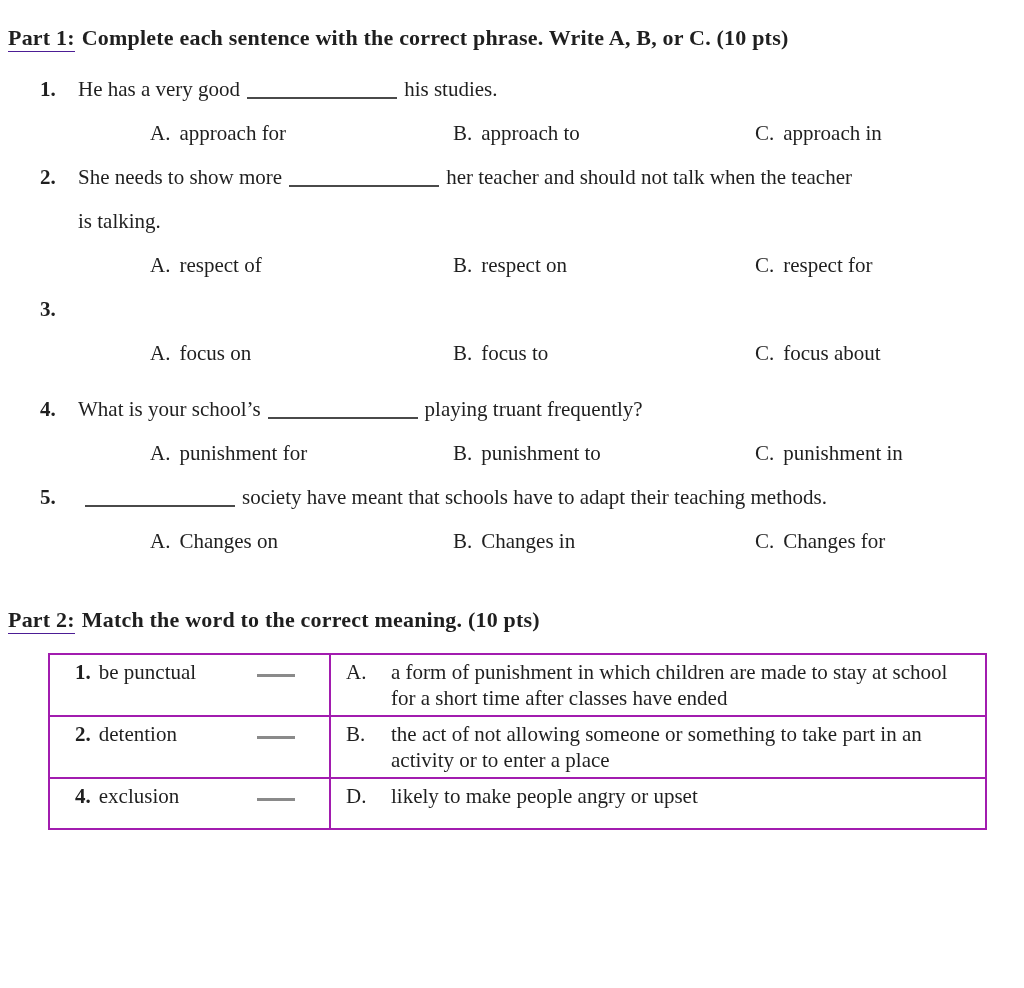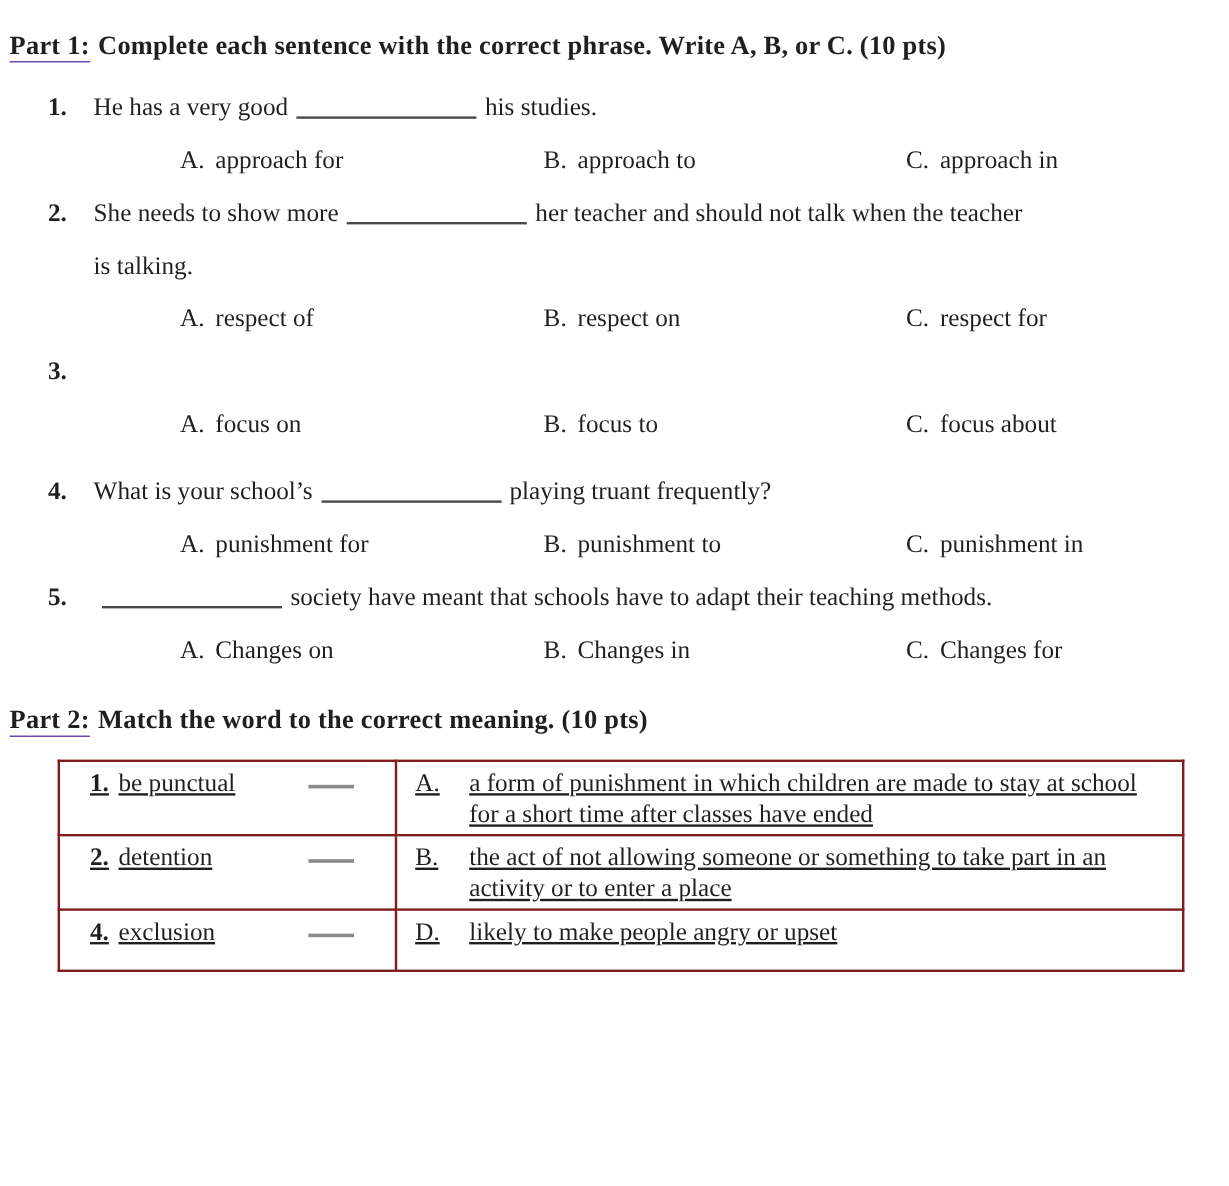--- a/index.html
+++ b/index.html
@@ -18,21 +18,21 @@
     margin:25px 0 0 8px;
     font-size:22px;
     font-weight:bold;
     letter-spacing:0.2px;
   }
   .part-heading .hlabel {
     border-bottom:1px solid #4c1d95;
     padding-bottom:1px;
     margin-right:7px;
   }
-  .part-heading--2 { margin-top:24px; }
+  .part-heading--2 { margin-top:44px; }
 
   
   .questions { margin-top:16px; font-size:21px; }
   .qline, .optline {
     height:44px;
     display:flex;
     align-items:center;
   }
   .qline { padding-left:40px; }
   .qnum { width:38px; font-weight:bold; flex:0 0 38px; }
@@ -58,25 +58,24 @@
 
   
   .match-table {
     margin:20px 0 0 48px;
     width:937px;
     border-collapse:collapse;
     font-size:21px;
     table-layout:fixed;
   }
   .match-table td {
-    border:2px solid #7f1d1d;
+    border:2px solid #a21caf;
     vertical-align:top;
     line-height:26px;
     padding:4px 8px 4px 0;
-    text-decoration:underline;
   }
   .match-table col.c-word { width:281px; }
   .match-table col.c-meaning { width:656px; }
 
   .word-wrap {
     display:flex;
     justify-content:space-between;
     align-items:flex-start;
     padding-left:25px;
   }

